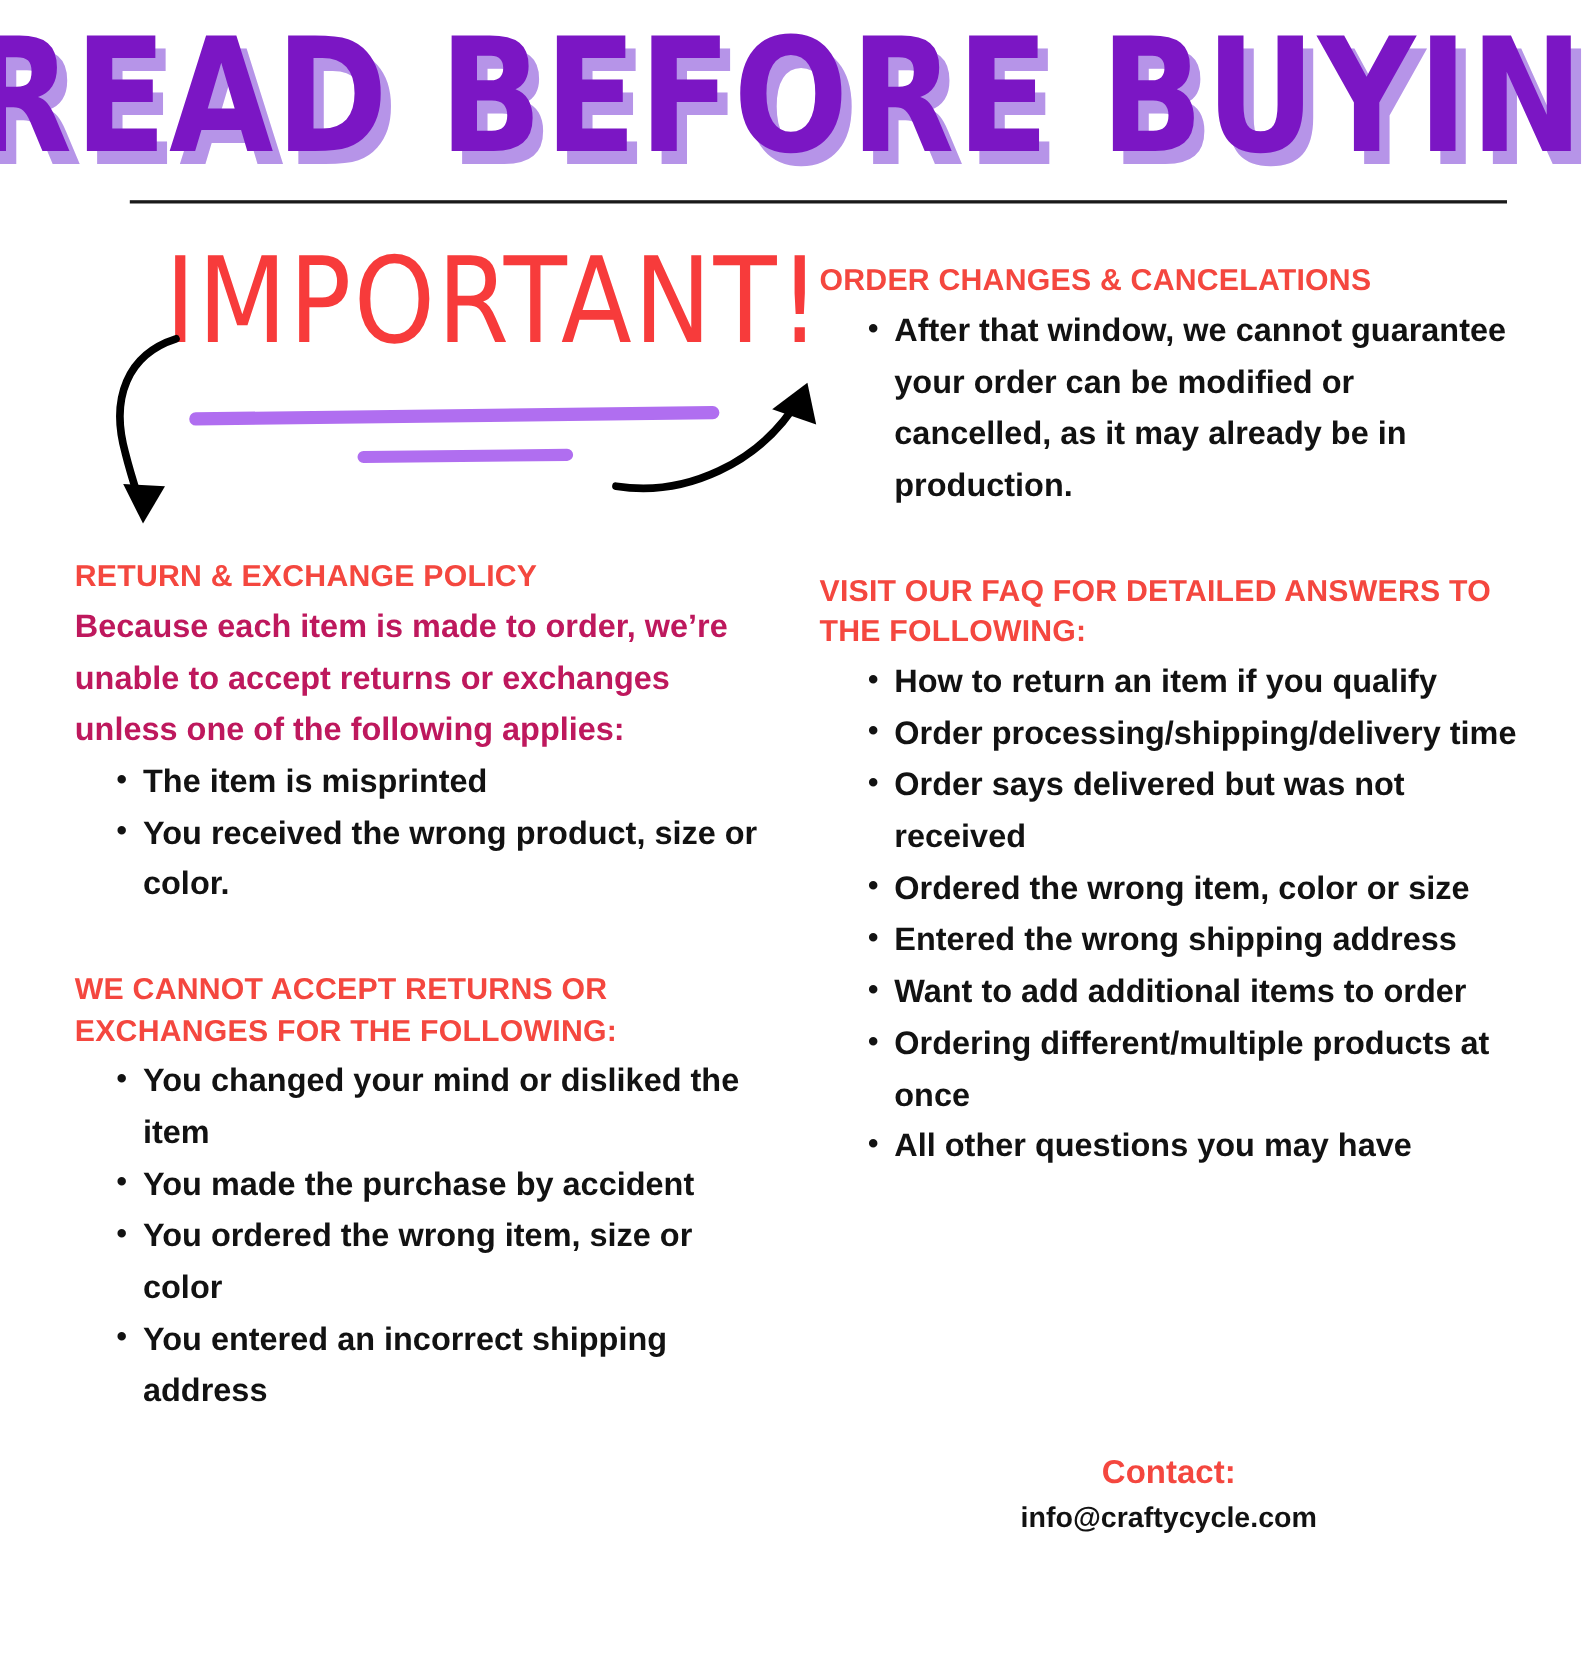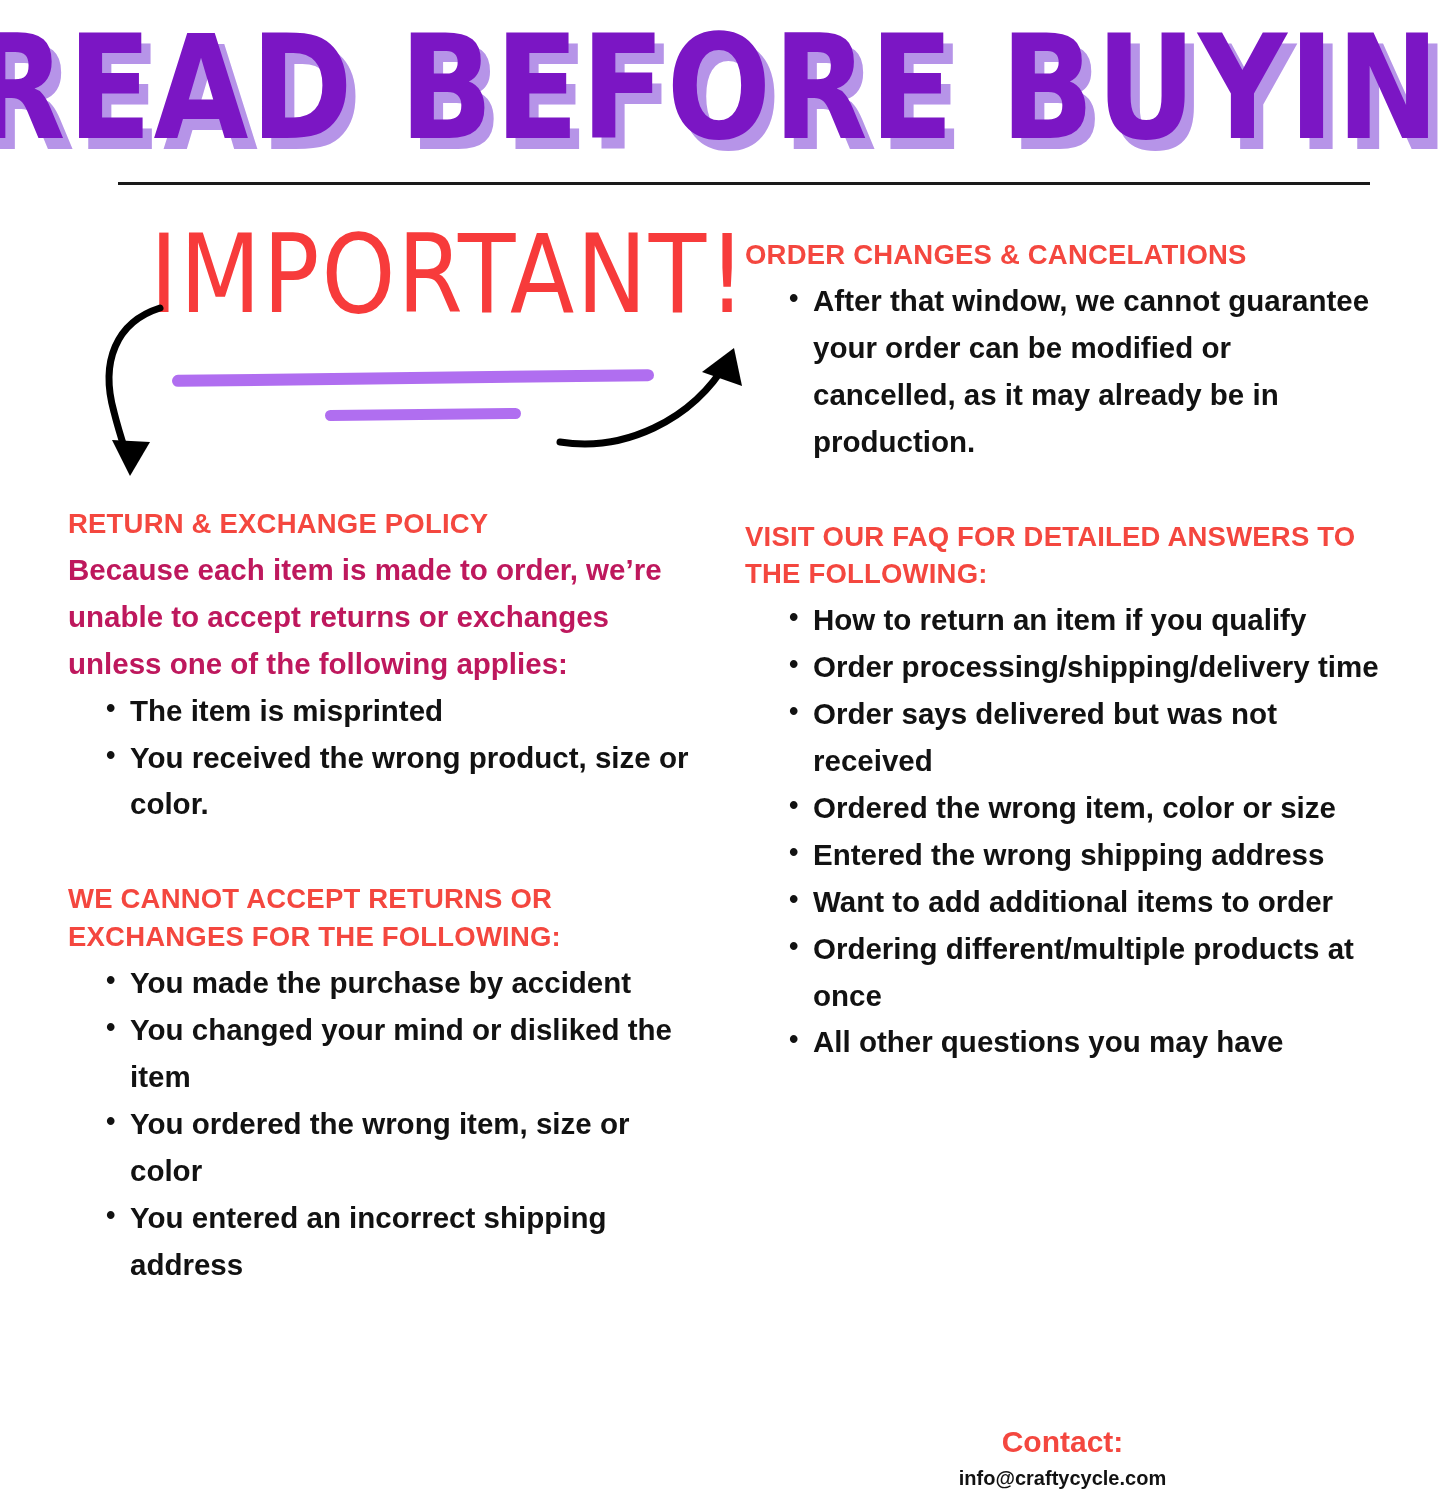--- a/index.html
+++ b/index.html
@@ -149,33 +149,33 @@
     font-size: 27px;
   }
   .gap-lg { height: 52px; }
 
   ul.bullets.right-list {
     padding-left: 68px;
   }
 
   .contact {
     position: absolute;
-    top: 1420px;
+    top: 1317px;
     left: 745px;
     width: 635px;
     text-align: center;
   }
   .contact-label {
     font-size: 30px;
     font-weight: bold;
     color: #f4473f;
     line-height: 1.45;
   }
   .contact-email {
-    font-size: 20px;
+    font-size: 26px;
     font-weight: bold;
     color: #121212;
     line-height: 1.45;
   }
 </style>
 </head>
 <body>
 
 <div class="header">
   <div class="header-title">READ BEFORE BUYING</div>
@@ -207,22 +207,22 @@
       <li>The item is misprinted</li>
       <li>You received the wrong product, size or color.</li>
     </ul>
   </section>
 
   <div class="gap-lg"></div>
 
   <section>
     <h2 class="sec-head">WE CANNOT ACCEPT RETURNS OR EXCHANGES FOR THE FOLLOWING:</h2>
     <ul class="bullets">
+      <li>You changed your mind or disliked the item</li>
       <li>You made the purchase by accident</li>
-      <li>You changed your mind or disliked the item</li>
       <li>You ordered the wrong item, size or color</li>
       <li>You entered an incorrect shipping address</li>
     </ul>
   </section>
 
 </div>
 
 <div class="col-right">
 
   <section>

